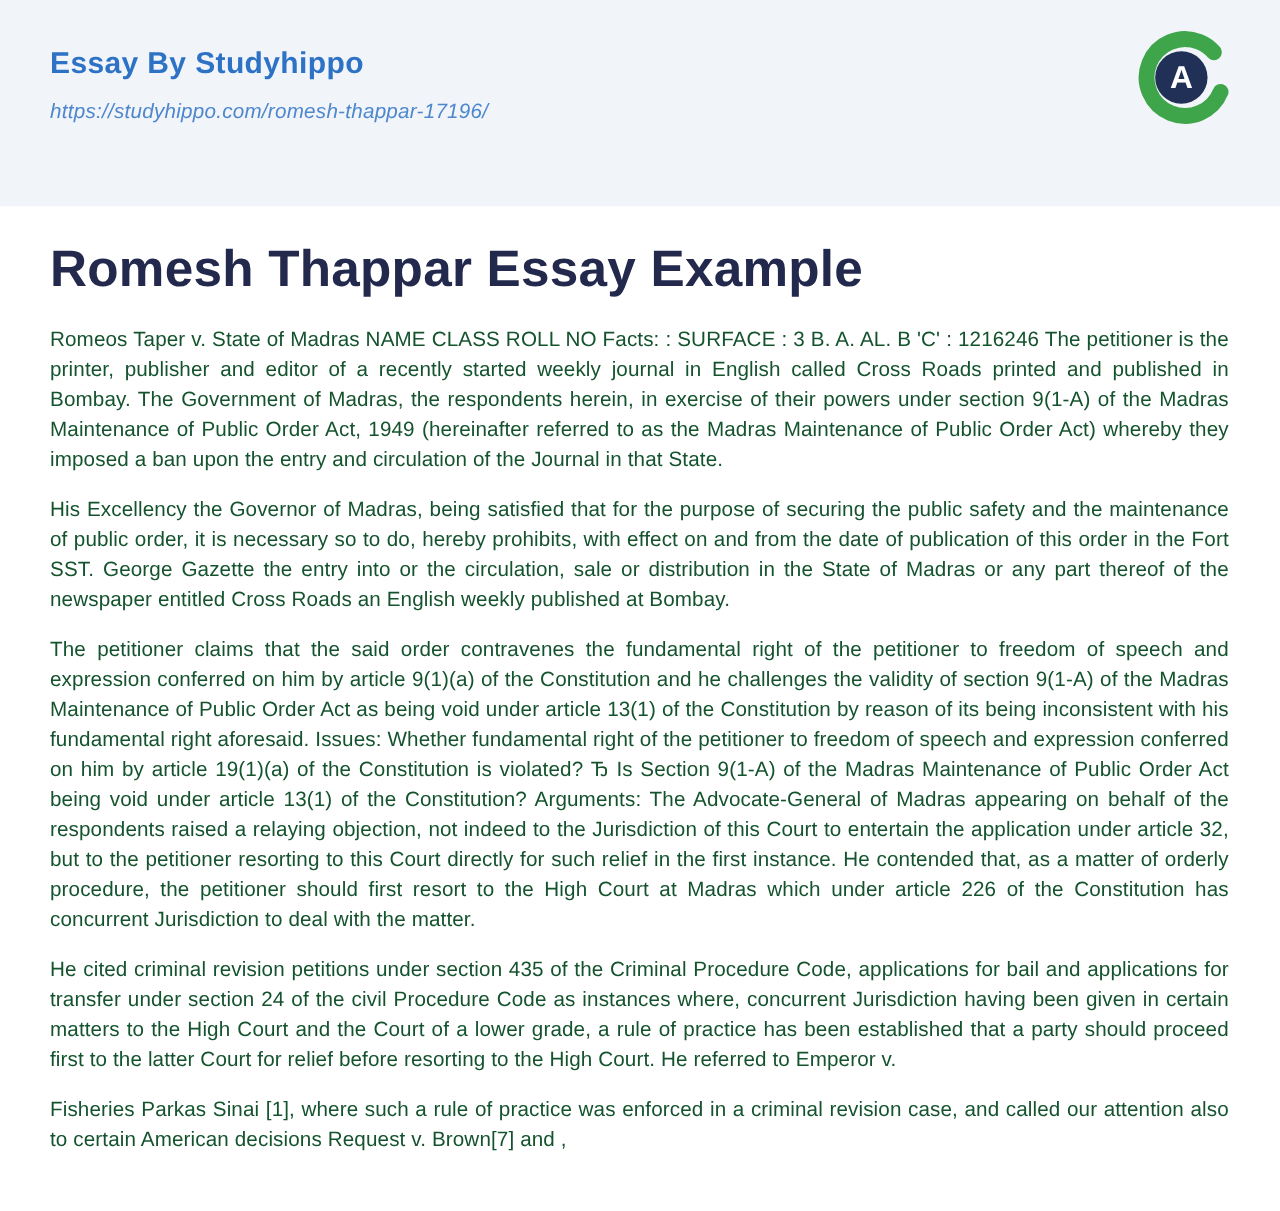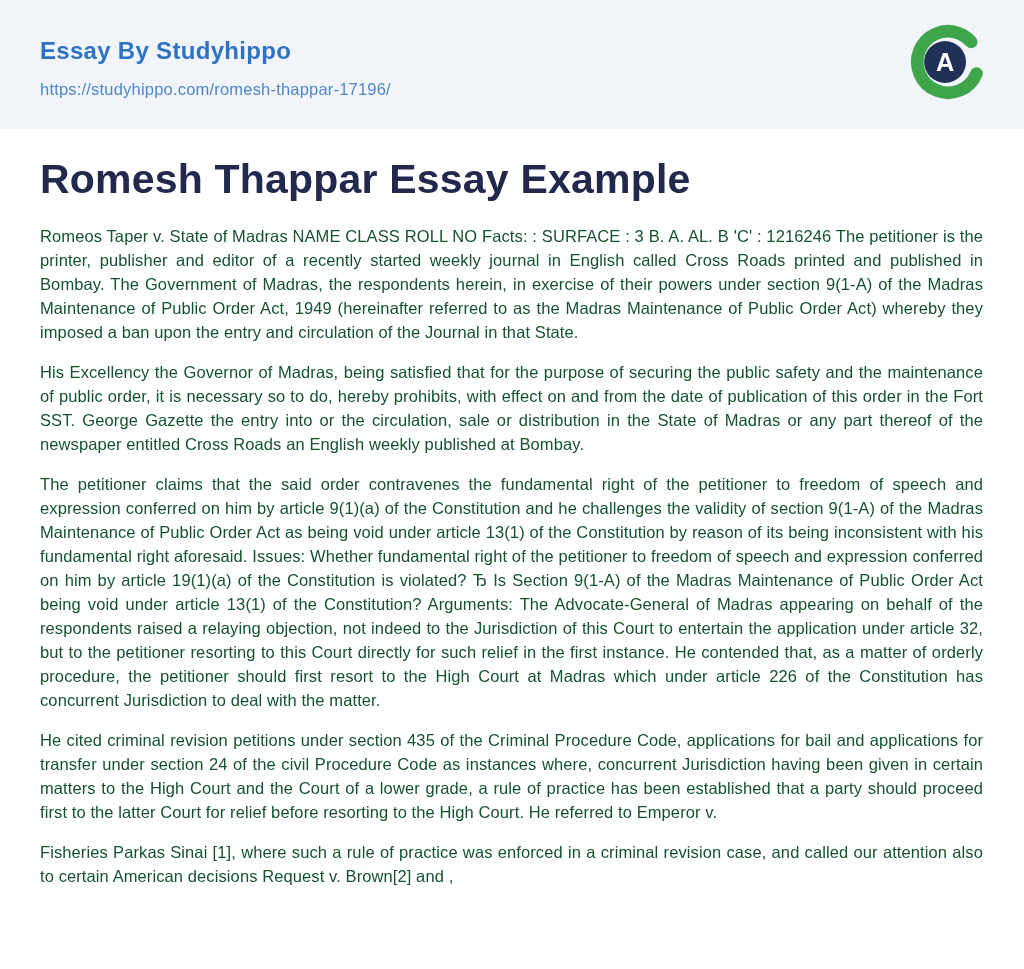--- a/index.html
+++ b/index.html
@@ -5,37 +5,38 @@
   * { margin: 0; padding: 0; box-sizing: border-box; }
   html, body { width: 1024px; min-height: 969px; }
   body {
     font-family: "Liberation Sans", sans-serif;
     background: #ffffff;
     color: #41464d;
   }
   .header {
     position: relative;
     background: #f1f5f9;
-    height: 129px;
+    height: 165px;
     padding: 38px 40px 0 40px;
   }
   .site-title {
     color: #2e72c6;
     font-size: 24px;
     font-weight: 700;
     letter-spacing: 0.3px;
     line-height: 1.1;
   }
   .site-url {
     display: inline-block;
     margin-top: 16px;
     color: #4e87cc;
     font-size: 16.5px;
     text-decoration: none;
     letter-spacing: 0.2px;
+    font-style: italic;
   }
   .logo {
     position: absolute;
     right: 37px;
     top: 23px;
     width: 78px;
     height: 78px;
   }
   .logo svg { width: 100%; height: 100%; display: block; }
   .logo-letter {
@@ -79,15 +80,15 @@
   </div>
 </div>
 
 <div class="main">
   <h1 class="article-title">Romesh Thappar Essay Example</h1>
   <div>
       <p class="para">Romeos Taper v. State of Madras NAME CLASS ROLL NO Facts: : SURFACE : 3 B. A. AL. B 'C' : 1216246 The petitioner is the printer, publisher and editor of a recently started weekly journal in English called Cross Roads printed and published in Bombay. The Government of Madras, the respondents herein, in exercise of their powers under section 9(1-A) of the Madras Maintenance of Public Order Act, 1949 (hereinafter referred to as the Madras Maintenance of Public Order Act) whereby they imposed a ban upon the entry and circulation of the Journal in that State.</p>
       <p class="para">His Excellency the Governor of Madras, being satisfied that for the purpose of securing the public safety and the maintenance of public order, it is necessary so to do, hereby prohibits, with effect on and from the date of publication of this order in the Fort SST. George Gazette the entry into or the circulation, sale or distribution in the State of Madras or any part thereof of the newspaper entitled Cross Roads an English weekly published at Bombay.</p>
       <p class="para">The petitioner claims that the said order contravenes the fundamental right of the petitioner to freedom of speech and expression conferred on him by article 9(1)(a) of the Constitution and he challenges the validity of section 9(1-A) of the Madras Maintenance of Public Order Act as being void under article 13(1) of the Constitution by reason of its being inconsistent with his fundamental right aforesaid. Issues: Whether fundamental right of the petitioner to freedom of speech and expression conferred on him by article 19(1)(a) of the Constitution is violated? Ђ Is Section 9(1-A) of the Madras Maintenance of Public Order Act being void under article 13(1) of the Constitution? Arguments: The Advocate-General of Madras appearing on behalf of the respondents raised a relaying objection, not indeed to the Jurisdiction of this Court to entertain the application under article 32, but to the petitioner resorting to this Court directly for such relief in the first instance. He contended that, as a matter of orderly procedure, the petitioner should first resort to the High Court at Madras which under article 226 of the Constitution has concurrent Jurisdiction to deal with the matter.</p>
       <p class="para">He cited criminal revision petitions under section 435 of the Criminal Procedure Code, applications for bail and applications for transfer under section 24 of the civil Procedure Code as instances where, concurrent Jurisdiction having been given in certain matters to the High Court and the Court of a lower grade, a rule of practice has been established that a party should proceed first to the latter Court for relief before resorting to the High Court. He referred to Emperor v.</p>
-      <p class="para">Fisheries Parkas Sinai [1], where such a rule of practice was enforced in a criminal revision case, and called our attention also to certain American decisions Request v. Brown[2] and ,</p>
+      <p class="para">Fisheries Parkas Sinai [1], where such a rule of practice was enforced in a criminal revision case, and called our attention also to certain American decisions Request v. Brown[7] and ,</p>
     </div>
 </div>
 
 </body></html>

